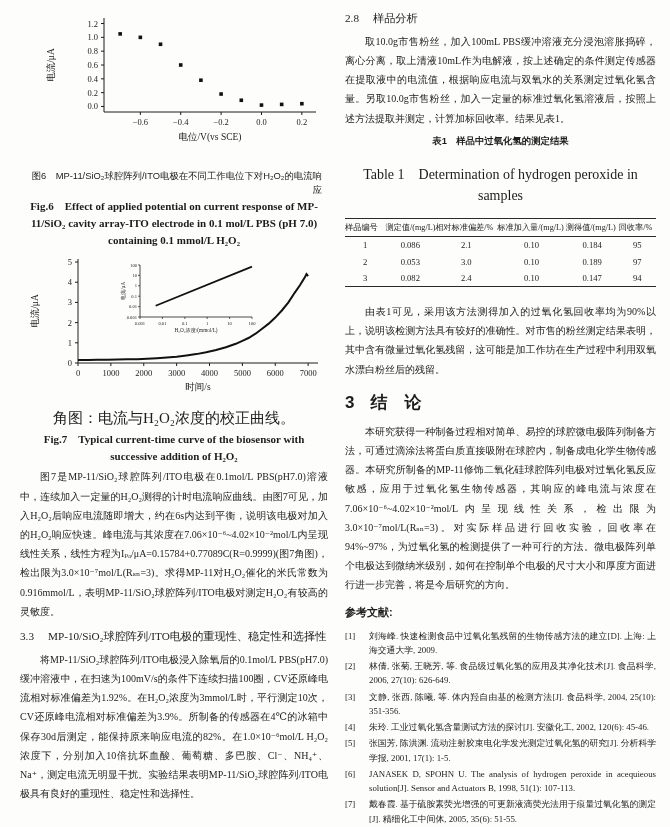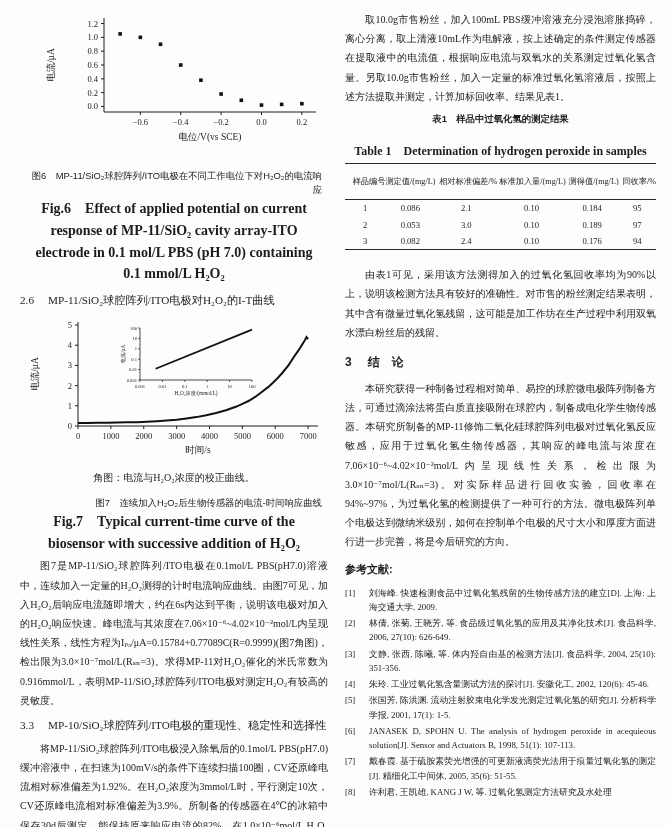--- a/index.html
+++ b/index.html
@@ -16,52 +16,52 @@
 
   .para{
     font-size:10px;line-height:1.92;text-align:justify;
     text-indent:2em;margin:0 0 1px 0;
   }
   .sec-heading{
     font-size:11.2px;margin:7px 0 4px 0;line-height:1.6;
   }
   .sec-heading .sec-num{margin-right:14px;}
   .sec-heading-major{
-    font-weight:bold;font-size:12px;margin:12px 0 8px 0;
+    font-weight:bold;font-size:17px;margin:12px 0 8px 0;
     font-family:"Liberation Sans","DejaVu Sans",sans-serif;
   }
   .sec-heading-major .sec-num{margin-right:16px;}
 
   .fig-caption-cn{
     font-size:9.4px;font-weight:normal;text-align:right;line-height:1.5;
     font-family:"Liberation Sans","DejaVu Sans",sans-serif;margin:11px 6px 1px 6px;
   }
   .fig-caption-en{
-    font-size:14px;font-weight:bold;text-align:center;line-height:1.55;
+    font-size:11px;font-weight:bold;text-align:center;line-height:1.55;
     margin:0 10px 2px 10px;
   }
   .fig-note{
-    font-size:10px;text-align:center;line-height:1.4;margin:0 0 2px 0;
+    font-size:15px;text-align:center;line-height:1.4;margin:0 0 2px 0;
   }
 
   .table-title-cn{
     font-size:9.4px;font-weight:bold;text-align:center;
     font-family:"Liberation Sans","DejaVu Sans",sans-serif;
     margin:6px 0 16px 0;line-height:1.5;
   }
   .table-title-en{
-    font-size:12px;font-weight:bold;text-align:center;line-height:1.5;margin:0 0 3px 0;
+    font-size:14px;font-weight:normal;text-align:center;line-height:1.5;margin:0 0 12px 0;
   }
   table.data-table{
     width:100%;border-collapse:collapse;table-layout:fixed;
     font-size:8.2px;
   }
   table.data-table th{
     font-weight:normal;border-top:1.4px solid #2a2a2a;border-bottom:0.8px solid #2a2a2a;
-    padding:12px 0;text-align:right;white-space:nowrap;overflow:hidden;
+    padding:3px 0;text-align:left;white-space:nowrap;overflow:hidden;
   }
   table.data-table td{text-align:center;padding:3.2px 0;font-size:8.6px;}
   table.data-table tr.last td{border-bottom:1.4px solid #2a2a2a;}
 
   .refs-title{
     font-weight:bold;font-size:11px;margin:10px 0 9px 0;
     font-family:"Liberation Sans","DejaVu Sans",sans-serif;
   }
   .ref-item{display:flex;font-size:8.8px;line-height:1.62;margin-bottom:2px;}
   .ref-num{flex:0 0 24px;}
@@ -114,23 +114,20 @@
           <rect x="239.68571428571428" y="95.28823529411765" width="3.6" height="3.6" fill="#111"></rect>
           <rect x="259.87619047619046" y="94.59705882352942" width="3.6" height="3.6" fill="#111"></rect>
           <rect x="280.06666666666666" y="93.90588235294118" width="3.6" height="3.6" fill="#111"></rect>
           <text x="190" y="132" font-size="9.5" text-anchor="middle">电位/V(vs SCE)</text>
           <text x="34" y="57" font-size="9.5" text-anchor="middle" transform="rotate(-90 34 57)">电流/μA</text>
         </svg>
     </div>
     <div class="fig-caption-cn">图6　MP-11/SiO₂球腔阵列/ITO电极在不同工作电位下对H₂O₂的电流响应</div>
     <div class="fig-caption-en">Fig.6　Effect of applied potential on current response of MP-11/SiO₂ cavity array-ITO electrode in 0.1 mol/L PBS (pH 7.0) containing 0.1 mmol/L H₂O₂</div>
 
-    <div class="sec-heading">
-      <span class="sec-num">2.6</span><span>MP-11/SiO₂球腔阵列/ITO电极对H₂O₂的I-T曲线</span>
-    </div>
 
     <div class="chart-wrap">
       <svg id="fig7-svg" width="308" height="153">
           <path d="M 58 8 L 58 112 L 298 112" stroke="#1c1c1c" fill="none" stroke-width="1"></path>
           <line x1="58" y1="112" x2="58" y2="115" stroke="#1c1c1c" stroke-width="1"></line>
           <text x="58" y="125" font-size="8.5" text-anchor="middle">0</text>
           <line x1="90.87671232876713" y1="112" x2="90.87671232876713" y2="115" stroke="#1c1c1c" stroke-width="1"></line>
           <text x="90.87671232876713" y="125" font-size="8.5" text-anchor="middle">1000</text>
           <line x1="123.75342465753424" y1="112" x2="123.75342465753424" y2="115" stroke="#1c1c1c" stroke-width="1"></line>
           <text x="123.75342465753424" y="125" font-size="8.5" text-anchor="middle">2000</text>
@@ -183,34 +180,36 @@
           <line x1="118" y1="24.4" x2="120" y2="24.4" stroke="#1c1c1c" stroke-width="0.7"></line>
           <text x="117" y="26" font-size="4.6" text-anchor="end">10</text>
           <line x1="118" y1="14" x2="120" y2="14" stroke="#1c1c1c" stroke-width="0.7"></line>
           <text x="117" y="15.6" font-size="4.6" text-anchor="end">100</text>
           <line x1="135.6569280971268" y1="54.7765150411047" x2="232" y2="15.610980383851732" stroke="#111" stroke-width="1.8"></line>
           <text x="176" y="81" font-size="5.2" text-anchor="middle">H₂O₂浓度/(mmol/L)</text>
           <text x="105" y="40" font-size="5.2" text-anchor="middle" transform="rotate(-90 105 40)">电流/μA</text>
         </svg>
     </div>
     <div class="fig-note">角图：电流与H₂O₂浓度的校正曲线。</div>
-    <div class="fig-caption-cn">图7　连续加入H₂O₂后生物传感器的电流-时间响应曲线</div>
     <div class="fig-caption-en">Fig.7　Typical current-time curve of the biosensor with successive addition of H₂O₂</div>
 
     <p class="para">图7是MP-11/SiO₂球腔阵列/ITO电极在0.1mol/L PBS(pH7.0)溶液中，连续加入一定量的H₂O₂测得的计时电流响应曲线。由图7可见，加入H₂O₂后响应电流随即增大，约在6s内达到平衡，说明该电极对加入的H₂O₂响应快速。峰电流与其浓度在7.06×10⁻⁶~4.02×10⁻²mol/L内呈现线性关系，线性方程为Iₚₐ/μA=0.15784+0.77089C(R=0.9999)(图7角图)，检出限为3.0×10⁻⁷mol/L(Rₛₙ=3)。求得MP-11对H₂O₂催化的米氏常数为0.916mmol/L，表明MP-11/SiO₂球腔阵列/ITO电极对测定H₂O₂有较高的灵敏度。</p>
 
     <div class="sec-heading">
       <span class="sec-num">3.3</span><span>MP-10/SiO₂球腔阵列/ITO电极的重现性、稳定性和选择性</span>
     </div>
 
     <p class="para">将MP-11/SiO₂球腔阵列/ITO电极浸入除氧后的0.1mol/L PBS(pH7.0)缓冲溶液中，在扫速为100mV/s的条件下连续扫描100圈，CV还原峰电流相对标准偏差为1.92%。在H₂O₂浓度为3mmol/L时，平行测定10次，CV还原峰电流相对标准偏差为3.9%。所制备的传感器在4℃的冰箱中保存30d后测定，能保持原来响应电流的82%。在1.0×10⁻⁶mol/L H₂O₂浓度下，分别加入10倍抗坏血酸、葡萄糖、多巴胺、Cl⁻、NH₄⁺、Na⁺，测定电流无明显干扰。实验结果表明MP-11/SiO₂球腔阵列/ITO电极具有良好的重现性、稳定性和选择性。</p>
   </div>
 
   <div class="col col-right">
 
+    <div class="sec-heading" style="margin-top:0;">
+      <span class="sec-num">2.8</span><span>样品分析</span>
+    </div>
 
     <p class="para">取10.0g市售粉丝，加入100mL PBS缓冲溶液充分浸泡溶胀捣碎，离心分离，取上清液10mL作为电解液，按上述确定的条件测定传感器在提取液中的电流值，根据响应电流与双氧水的关系测定过氧化氢含量。另取10.0g市售粉丝，加入一定量的标准过氧化氢溶液后，按照上述方法提取并测定，计算加标回收率。结果见表1。</p>
 
     <div class="table-title-cn">表1　样品中过氧化氢的测定结果</div>
     <div class="table-title-en">Table 1　Determination of hydrogen peroxide in samples</div>
 
     <table class="data-table">
       <colgroup>
         <col style="width:13%">
           <col style="width:16%">
@@ -244,21 +243,21 @@
             <td>3.0</td>
             <td>0.10</td>
             <td>0.189</td>
             <td>97</td>
           </tr>
           <tr class="last">
             <td>3</td>
             <td>0.082</td>
             <td>2.4</td>
             <td>0.10</td>
-            <td>0.176</td>
+            <td>0.147</td>
             <td>94</td>
           </tr>
         </tbody>
     </table>
 
     <p class="para" style="margin-top:15px;">由表1可见，采用该方法测得加入的过氧化氢回收率均为90%以上，说明该检测方法具有较好的准确性。对市售的粉丝测定结果表明，其中含有微量过氧化氢残留，这可能是加工作坊在生产过程中利用双氧水漂白粉丝后的残留。</p>
 
     <div class="sec-heading-major">
       <span class="sec-num">3</span><span>结　论</span>
     </div>

